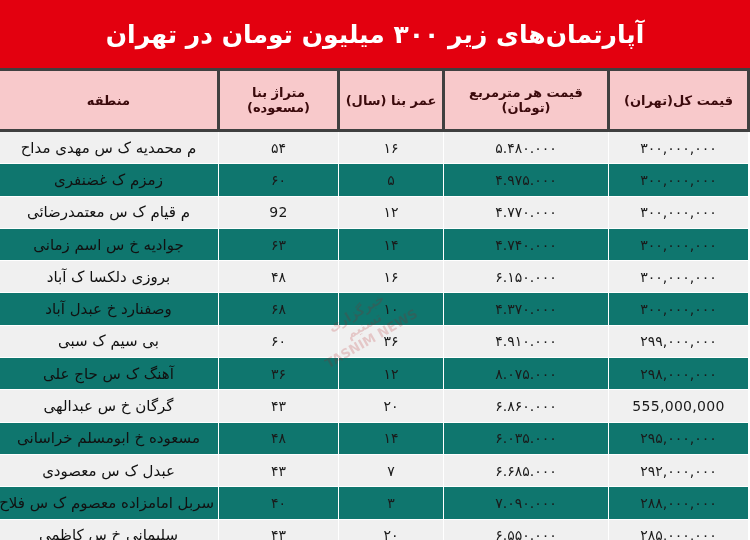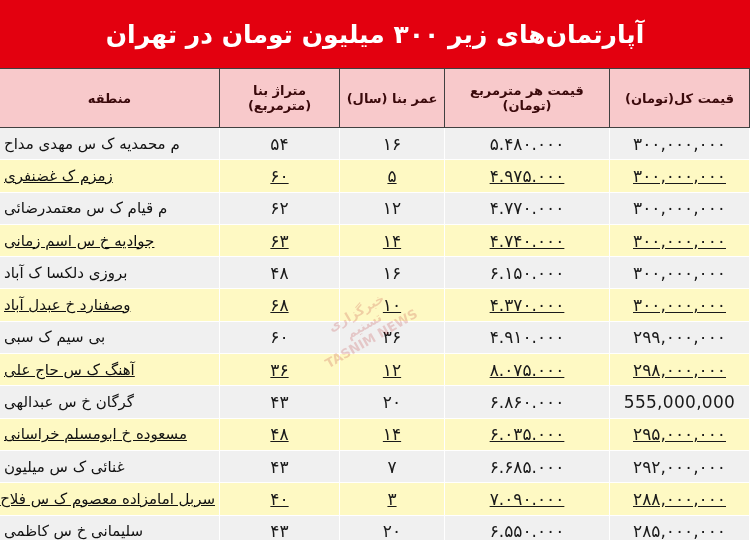--- a/index.html
+++ b/index.html
@@ -40,49 +40,48 @@
     border-collapse: collapse;
     table-layout: fixed;
     direction: rtl;
   }
   table.price-table thead th {
     background: #f8c9cb;
     color: #3b0a0c;
     font-size: 13px;
     font-weight: bold;
     height: 42px;
-    border: 1px solid #404040;
+    border: 3px solid #404040;
     text-align: center;
     vertical-align: middle;
     padding: 8px 4px;
   }
   table.price-table tbody td {
     height: 31.3px;
     font-size: 15px;
     color: #1a1a1a;
     text-align: center;
     vertical-align: middle;
     border: 1px solid #ffffff;
     padding: 0 4px;
     white-space: nowrap;
   }
   table.price-table tbody tr.odd td {
     background: #f0f0f0;
   }
   table.price-table tbody tr.even td {
-    background: #fef9c3;
-    text-decoration: underline;
+    background: #0f766e;
   }
   table.price-table tbody td.region {
-    text-align: left;
+    text-align: center;
     font-size: 15px;
     color: #111111;
   }
   table.price-table tbody td.num {
-    font-size: 17px;
+    font-size: 14px;
     letter-spacing: 0.3px;
   }
   .col-total { width: 140px; }
   .col-permeter { width: 165px; }
   .col-age { width: 105px; }
   .col-area { width: 120px; }
   .col-region { width: 220px; }
 
   .watermark {
     position: absolute;
@@ -113,24 +112,24 @@
   <table class="price-table">
     <colgroup>
       <col class="col-total">
       <col class="col-permeter">
       <col class="col-age">
       <col class="col-area">
       <col class="col-region">
     </colgroup>
     <thead>
       <tr>
-        <th>قیمت کل(تومان)</th>
+        <th>قیمت کل(تهران)</th>
         <th>قیمت هر مترمربع (تومان)</th>
         <th>عمر بنا (سال)</th>
-        <th>متراژ بنا (مترمربع)</th>
+        <th>متراژ بنا (مسعوده)</th>
         <th>منطقه</th>
       </tr>
     </thead>
     <tbody id="table-body">
         <tr class="odd">
           <td class="num">۳۰۰,۰۰۰,۰۰۰</td>
           <td class="num">۵.۴۸۰.۰۰۰</td>
           <td class="num">۱۶</td>
           <td class="num">۵۴</td>
           <td class="region">م محمدیه ک س مهدی مداح</td>
@@ -139,21 +138,21 @@
           <td class="num">۳۰۰,۰۰۰,۰۰۰</td>
           <td class="num">۴.۹۷۵.۰۰۰</td>
           <td class="num">۵</td>
           <td class="num">۶۰</td>
           <td class="region">زمزم ک غضنفری</td>
         </tr>
         <tr class="odd">
           <td class="num">۳۰۰,۰۰۰,۰۰۰</td>
           <td class="num">۴.۷۷۰.۰۰۰</td>
           <td class="num">۱۲</td>
-          <td class="num">۶۲</td>
+          <td class="num">92</td>
           <td class="region">م قیام ک س معتمدرضائی</td>
         </tr>
         <tr class="even">
           <td class="num">۳۰۰,۰۰۰,۰۰۰</td>
           <td class="num">۴.۷۴۰.۰۰۰</td>
           <td class="num">۱۴</td>
           <td class="num">۶۳</td>
           <td class="region">جوادیه خ س اسم زمانی</td>
         </tr>
         <tr class="odd">
@@ -196,21 +195,21 @@
           <td class="num">۶.۰۳۵.۰۰۰</td>
           <td class="num">۱۴</td>
           <td class="num">۴۸</td>
           <td class="region">مسعوده خ ابومسلم خراسانی</td>
         </tr>
         <tr class="odd">
           <td class="num">۲۹۲,۰۰۰,۰۰۰</td>
           <td class="num">۶.۶۸۵.۰۰۰</td>
           <td class="num">۷</td>
           <td class="num">۴۳</td>
-          <td class="region">غنائی ک س میلیون</td>
+          <td class="region">عبدل ک س معصودی</td>
         </tr>
         <tr class="even">
           <td class="num">۲۸۸,۰۰۰,۰۰۰</td>
           <td class="num">۷.۰۹۰.۰۰۰</td>
           <td class="num">۳</td>
           <td class="num">۴۰</td>
           <td class="region">سربل امامزاده معصوم ک س فلاح</td>
         </tr>
         <tr class="odd">
           <td class="num">۲۸۵,۰۰۰,۰۰۰</td>

